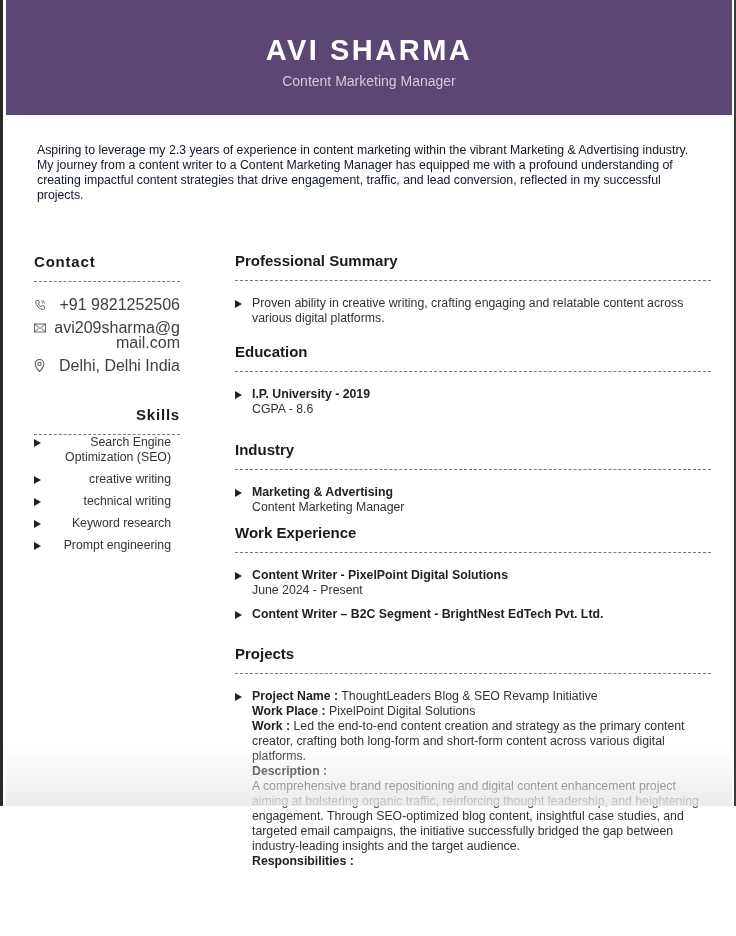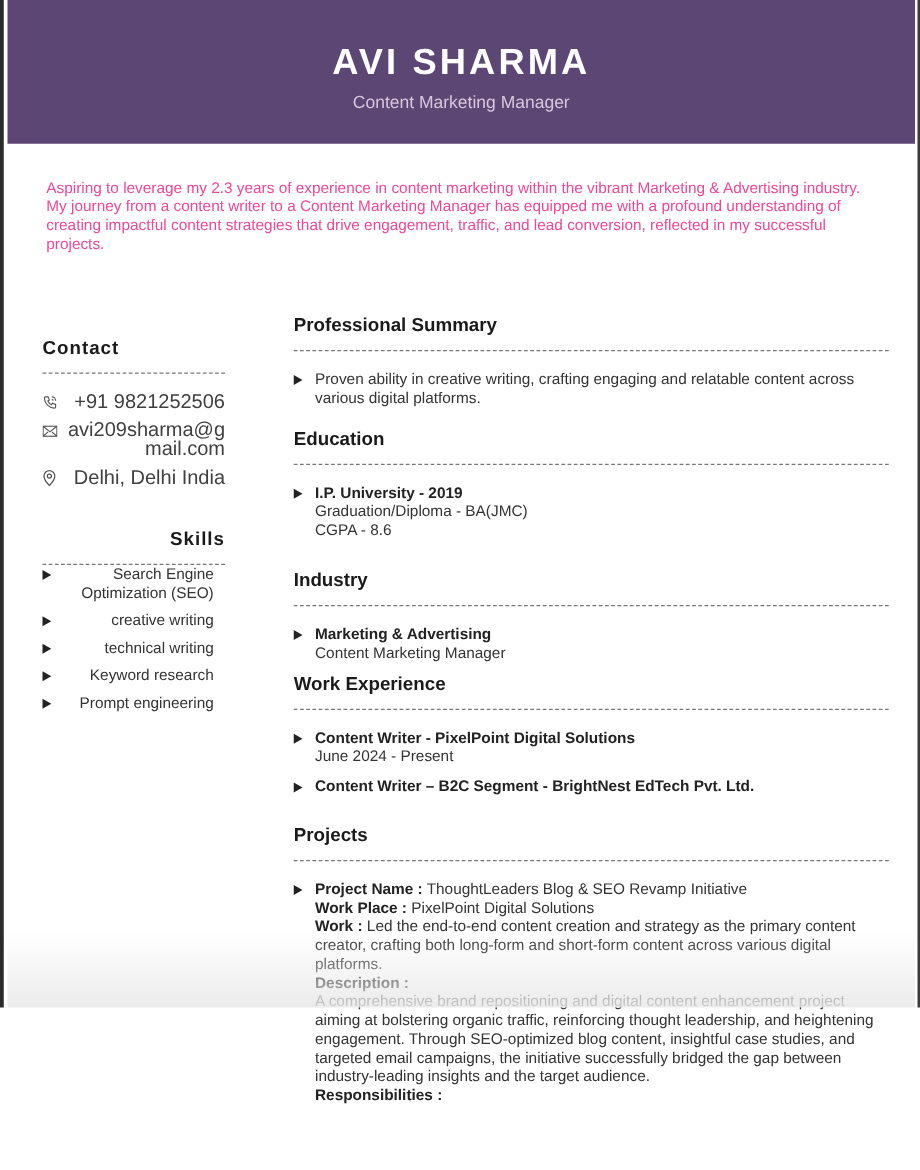--- a/index.html
+++ b/index.html
@@ -2,27 +2,27 @@
 <html><head>
 <meta charset="utf-8">
 <style>
   * { box-sizing: border-box; margin: 0; padding: 0; }
   html, body { width: 736px; height: 936px; overflow: hidden; background: #ffffff; }
   body { font-family: "Liberation Sans", sans-serif; color: #333; position: relative; }
   .page { position: absolute; left: 0; top: 0; width: 736px; height: 806px; background: #fff; border-left: 3px solid #2a2a2a; border-right: 2px solid #3a3a3a; }
   .header { position: absolute; left: 3px; right: 2px; top: 0; height: 115px; background: #5c4674; text-align: center; }
   .name { position: absolute; left: 0; right: 0; top: 34px; font-size: 29px; font-weight: bold; letter-spacing: 2.5px; color: #ffffff; }
   .title { position: absolute; left: 0; right: 0; top: 73px; font-size: 14px; color: #d9c7dc; }
-  .intro { position: absolute; left: 34px; top: 143px; width: 670px; font-size: 12.3px; line-height: 15px; color: #ec4899; }
+  .intro { position: absolute; left: 34px; top: 143px; width: 670px; font-size: 12.3px; line-height: 15px; color: #0f172a; }
 
   .sec-h { font-size: 15px; font-weight: bold; color: #1a1a1a; }
   .left-h { letter-spacing: 0.8px; }
   .dash { border-top: 1px dashed #777; height: 0; }
 
-  .left { position: absolute; left: 31px; top: 270px; width: 146px; }
+  .left { position: absolute; left: 31px; top: 253px; width: 146px; }
   .left .dash { margin-top: 11px; width: 146px; }
   .contact-list { margin-top: 15px; }
   .contact-item { display: flex; align-items: flex-start; font-size: 16px; line-height: 15px; color: #404040; margin-bottom: 8px; text-align: right; }
   .contact-item .ic { width: 18px; flex: 0 0 18px; height: 15px; display: flex; align-items: center; justify-content: flex-start; color: #555; }
   .contact-item .txt { word-break: break-all; width: 128px; }
 
   .skills { margin-top: 33px; text-align: right; }
   .skill-list { }
   .bullet-row { display: flex; align-items: flex-start; font-size: 12.3px; line-height: 15px; color: #333; }
   .tri { width: 0; height: 0; border-top: 4px solid transparent; border-bottom: 4px solid transparent; border-left: 7px solid #222; margin-top: 3.5px; flex: 0 0 auto; }
@@ -128,21 +128,20 @@
     </div>
 
     <div class="section" style="margin-top:17px">
       <div class="sec-h">Education</div>
       <div class="dash"></div>
       <div class="items">
         <div class="bullet-row">
           <span class="tri"></span>
           <div class="txt">
             <div class="b">I.P. University - 2019</div>
-            <div>Graduation/Diploma - BA(JMC)</div>
             <div>CGPA - 8.6</div>
           </div>
         </div>
       </div>
     </div>
 
     <div class="section" style="margin-top:24px">
       <div class="sec-h">Industry</div>
       <div class="dash"></div>
       <div class="items">

